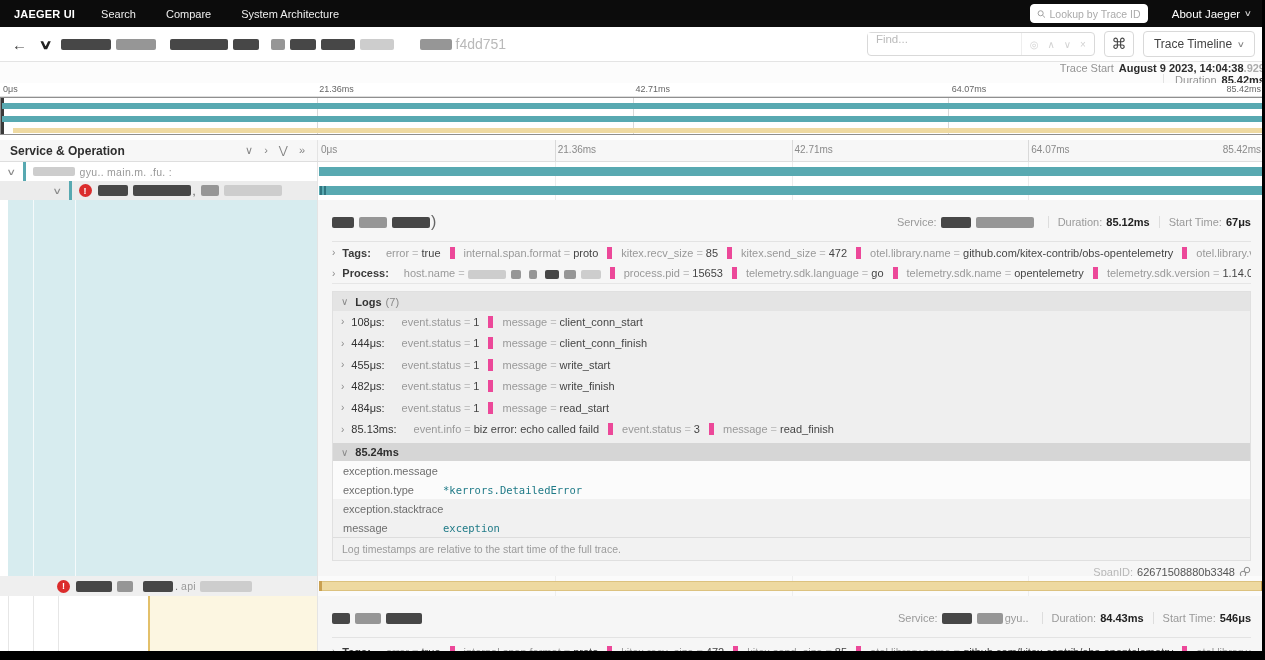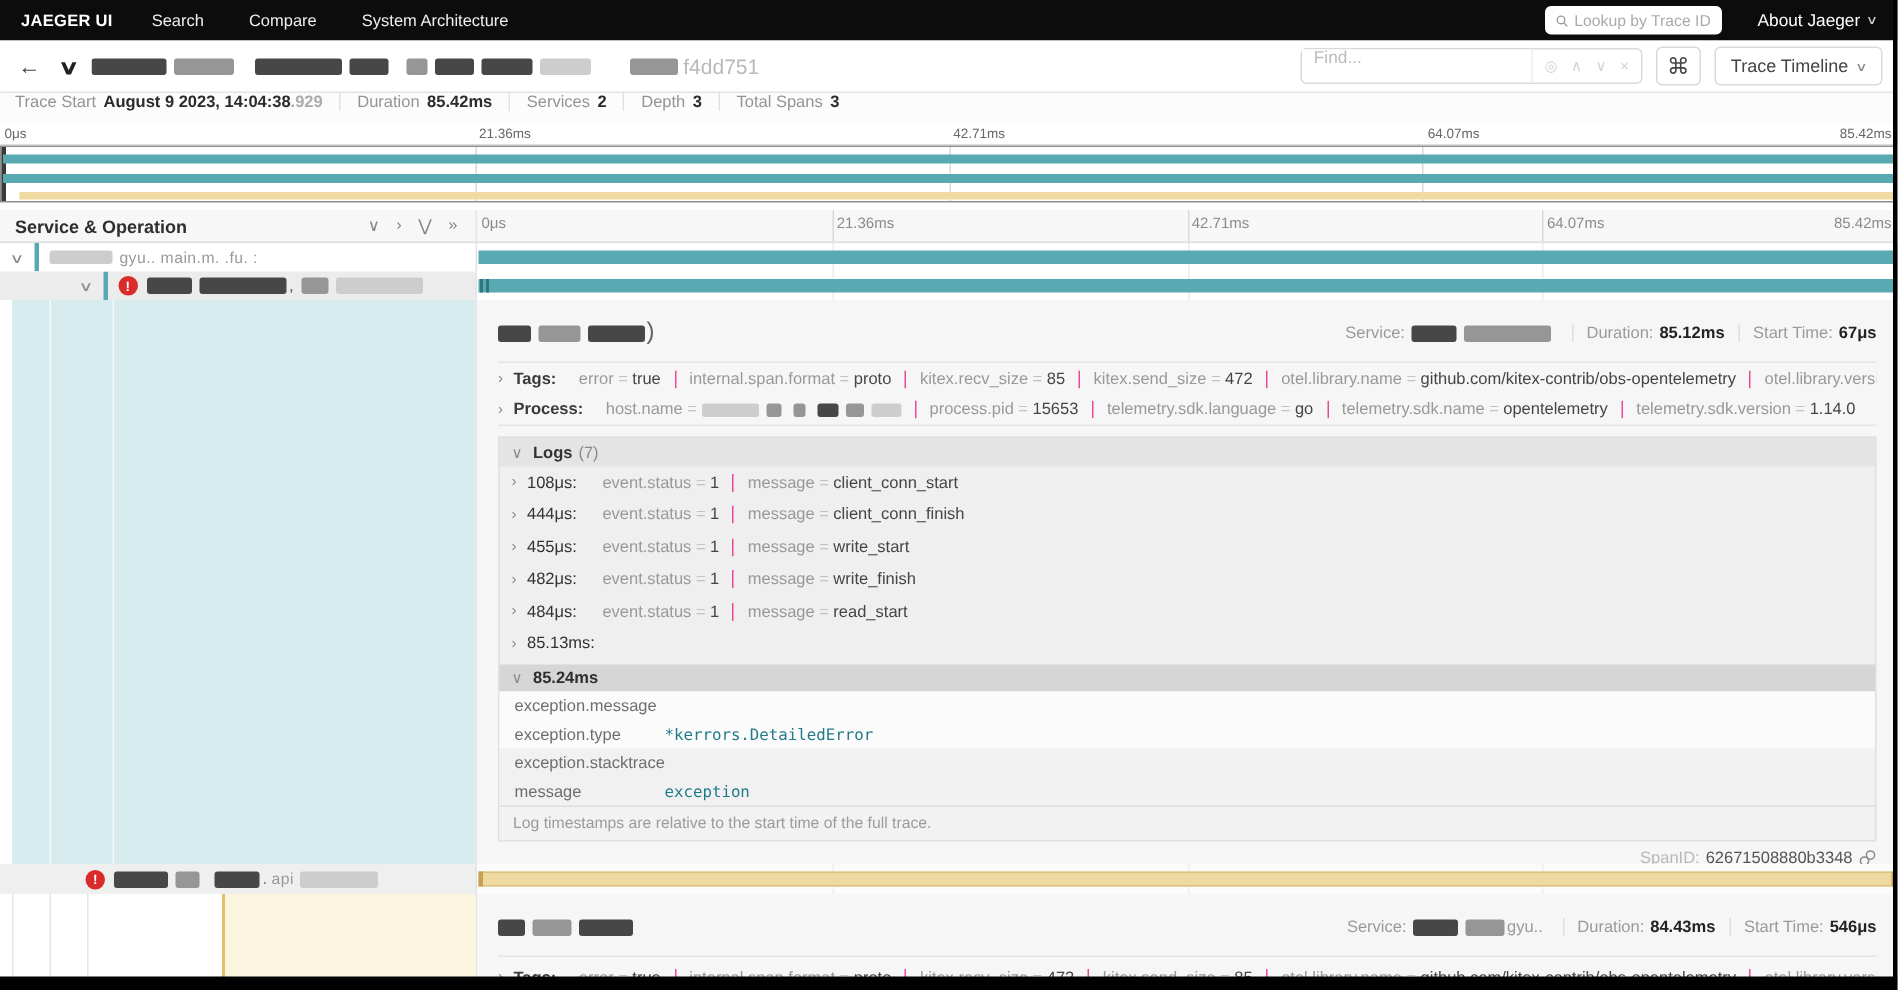--- a/index.html
+++ b/index.html
@@ -32,21 +32,21 @@
   .th-right { margin-left:auto; display:flex; align-items:center; gap:9px; }
   .findbox { display:flex; align-items:flex-start; border:1px solid #d9d9d9; border-radius:4px; height:24px; width:228px; background:#fff; }
   .findbox input { border:none; outline:none; flex:1; font-size:11.5px; padding:0 8px; color:#555; min-width:0; font-family:"Liberation Sans",sans-serif;}
   .findbox input::placeholder { color:#bbb; }
   .find-icons { display:flex; align-items:center; gap:9px; padding:0 8px; border-left:1px solid #eee; height:100%; color:#d2d2d2; font-size:10px; }
   .btn { border:1px solid #d9d9d9; border-radius:4px; background:#fff; display:flex; align-items:center; justify-content:center; color:#444; cursor:pointer; }
   .cmd-btn { width:30px; height:26px; font-size:15px; }
   .tt-btn { height:26px; padding:0 10px; font-size:12px; gap:6px; }
 
   
-  .summary { height:21px; display:flex; align-items:flex-start; padding-left:10px; background:#fcfcfc; font-size:11px; }
+  .summary { height:21px; display:flex; align-items:flex-end; background:#fcfcfc; font-size:11px;flex-direction:column; }
   .sum-item { display:flex; align-items:center; white-space:nowrap; }
   .sum-item + .sum-item { border-left:1px solid #e2e2e2; margin-left:11px; padding-left:11px; }
   .sum-label { color:#949494; margin-right:5px; }
   .sum-value { font-weight:bold; color:#2b2b2b; }
   .sum-dim { color:#ababab; font-weight:bold; }
 
   
   .minimap { height:54px; position:relative; background:#fff; }
   .mm-ruler { position:relative; height:14px; border-bottom:1px solid #ddd; }
   .tick { position:absolute; top:1px; font-size:9px; color:#666; padding-left:3px; white-space:nowrap; }
@@ -105,21 +105,21 @@
   .stats { margin-left:auto; display:flex; align-items:center; font-size:11px; white-space:nowrap; }
   .stat-label { color:#9a9a9a; margin-right:4px; }
   .stat-value { font-weight:bold; color:#222; }
   .stat-div { width:1px; height:12px; background:#ddd; margin:0 9px; }
   .hline { border-bottom:1px solid #e3e3e3; margin-top:6px; }
 
   .kv-row { display:flex; align-items:center; height:21px; font-size:11px; overflow:hidden; white-space:nowrap; }
   .kv-row .chev { color:#8a8a8a; font-size:10px; margin-right:7px; }
   .kv-row .row-label { font-weight:bold; color:#3a3a3a; margin-right:6px; font-size:11px; }
   .kvlist { display:flex; align-items:center; overflow:hidden; }
-  .kv { padding:0 9px; border-right:1px solid #ec4899; white-space:nowrap; }
+  .kv { padding:0 9px; border-right:5px solid #ec4899; white-space:nowrap; }
   .kv:last-child { border-right:none; }
   .kv .k { color:#999; }
   .kv .eq { color:#c2c2c2; margin:0 3px; }
   .kv .v { color:#454545; }
   .proc-row { border-bottom:1px solid #e6e6e6; }
 
   .logs-box { margin-top:7px; background:#efefef; border:1px solid #e0e0e0; }
   .logs-head { height:19px; background:#e4e4e4; display:flex; align-items:center; padding-left:8px; font-size:11px; }
   .logs-head b { color:#333; margin:0 4px 0 7px; }
   .logs-count { color:#8a8a8a; }
@@ -417,20 +417,25 @@
                 <span class="chev-s">›</span>
                 <span class="log-time">484μs:</span>
                 <span class="log-fields">
                   <span class="kv"><span class="k">event.status</span><span class="eq">=</span><span class="v">1</span></span>
                   <span class="kv"><span class="k">message</span><span class="eq">=</span><span class="v">read_start</span></span>
                 </span>
               </div>
               <div class="log-row">
                 <span class="chev-s">›</span>
                 <span class="log-time">85.13ms:</span>
+                <span class="log-fields">
+                  <span class="kv"><span class="k">event.info</span><span class="eq">=</span><span class="v">biz error: echo called faild</span></span>
+                  <span class="kv"><span class="k">event.status</span><span class="eq">=</span><span class="v">3</span></span>
+                  <span class="kv"><span class="k">message</span><span class="eq">=</span><span class="v">read_finish</span></span>
+                </span>
               </div>
             </div>
 
           <div class="exp-box">
             <div class="exp-head">
               <span class="chev-s">∨</span>
               <b>85.24ms</b>
             </div>
             <div>
                 <div class="exc-row">

